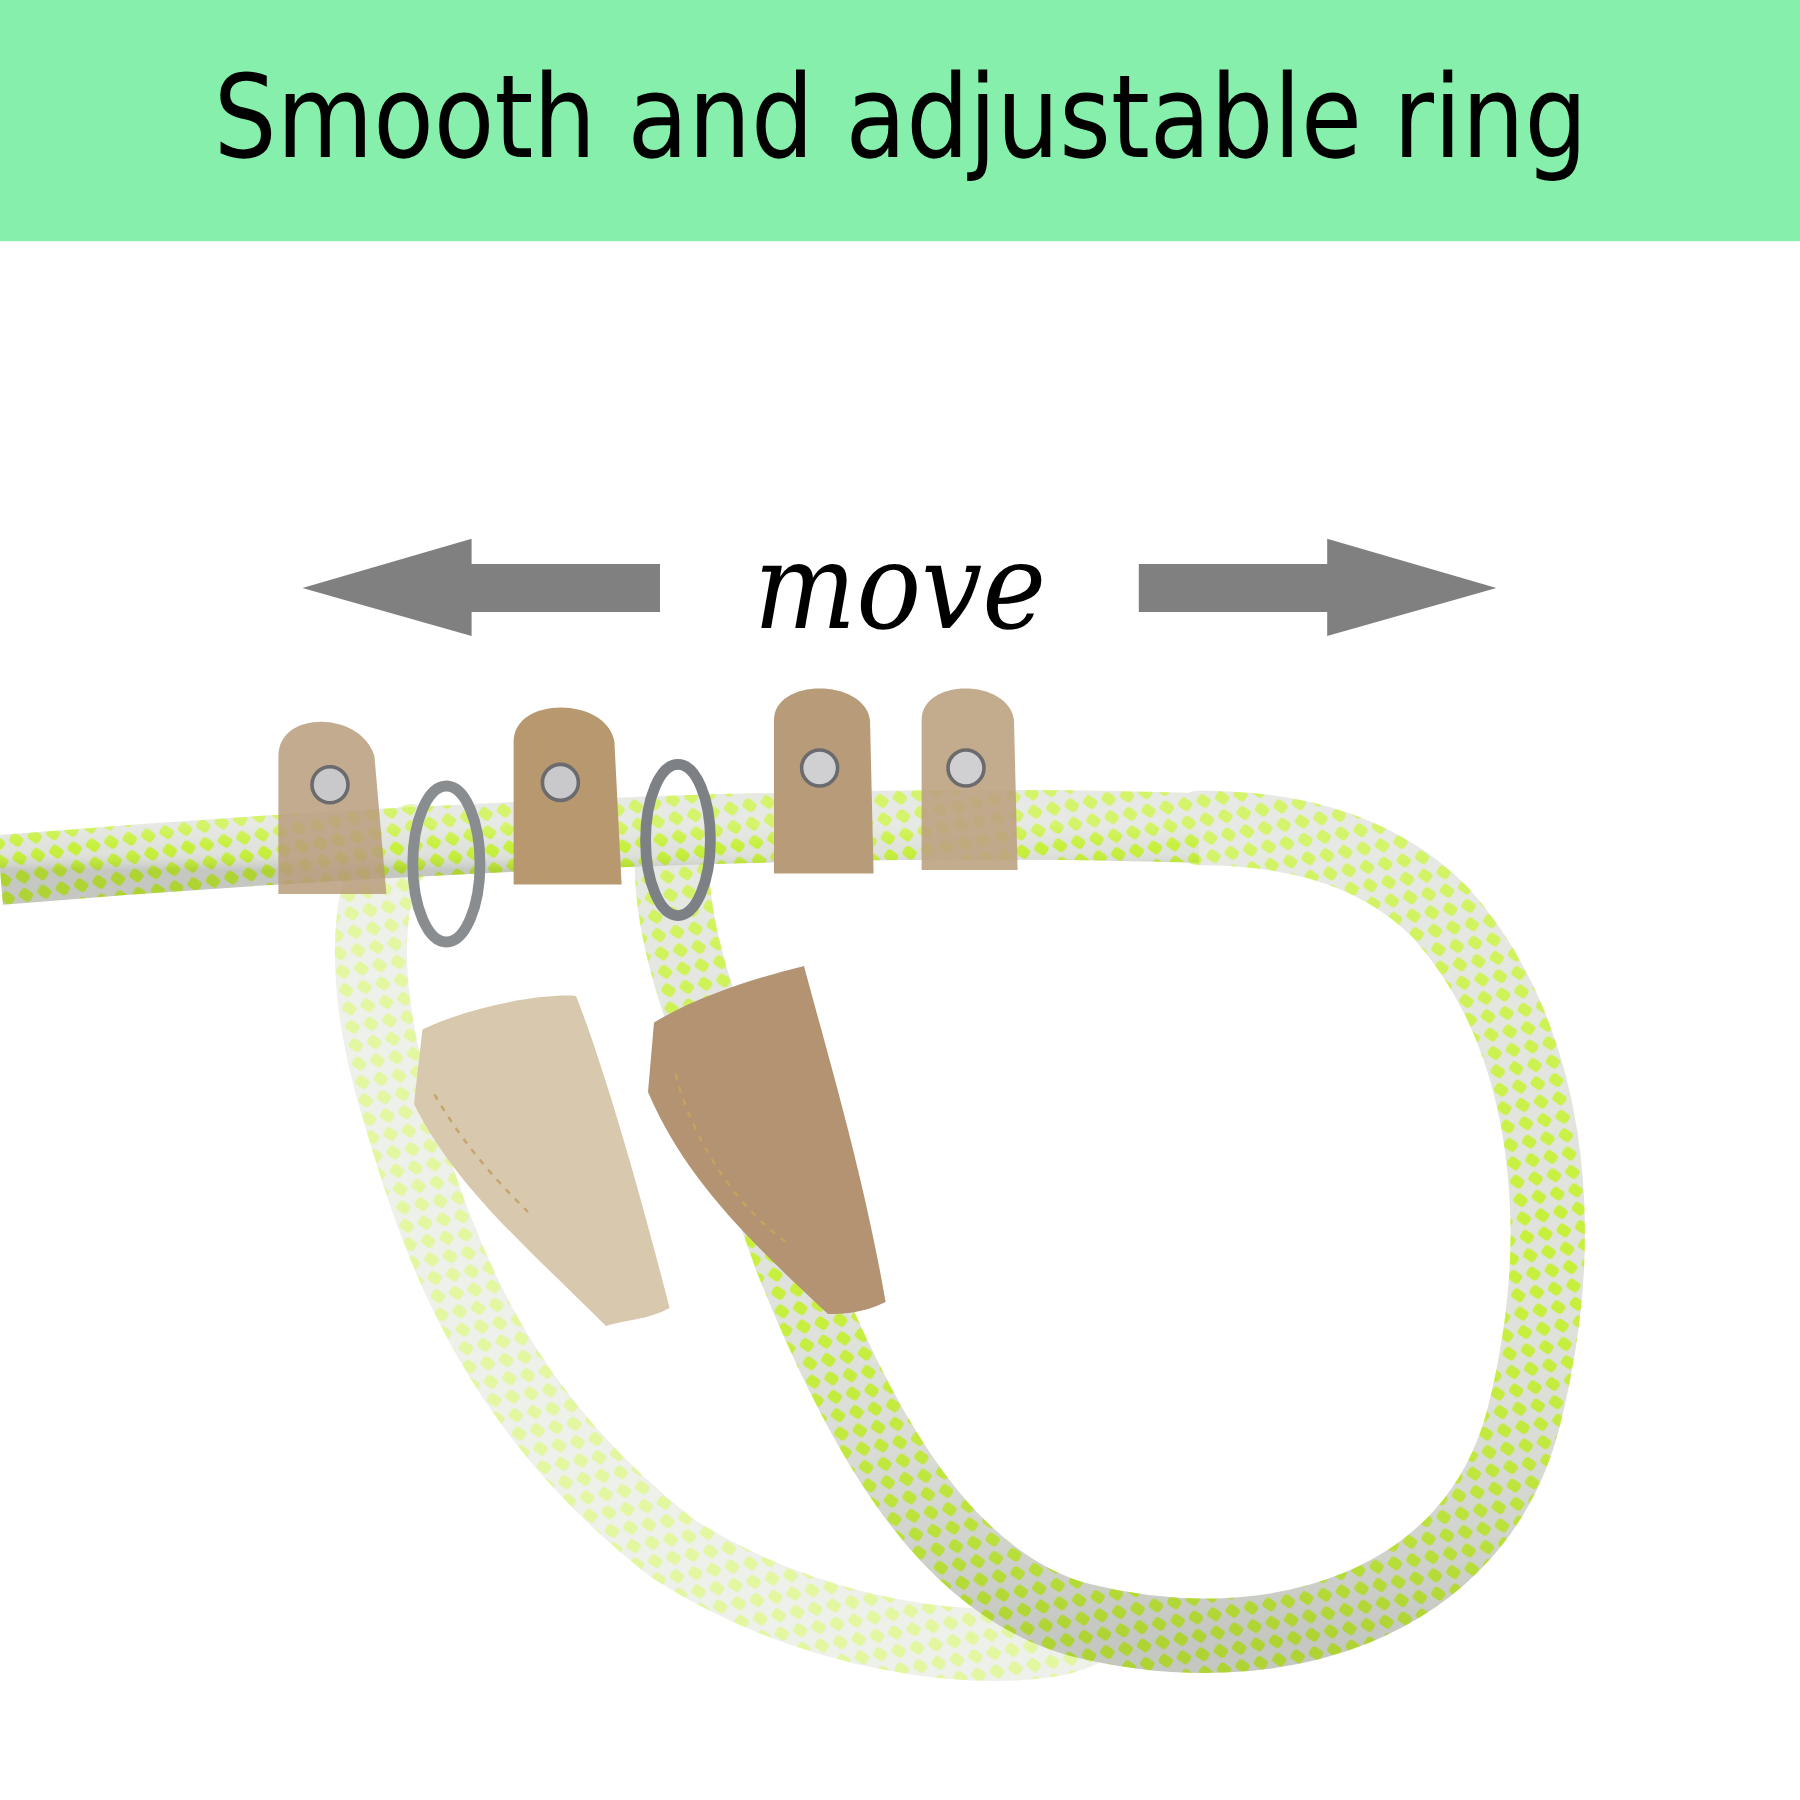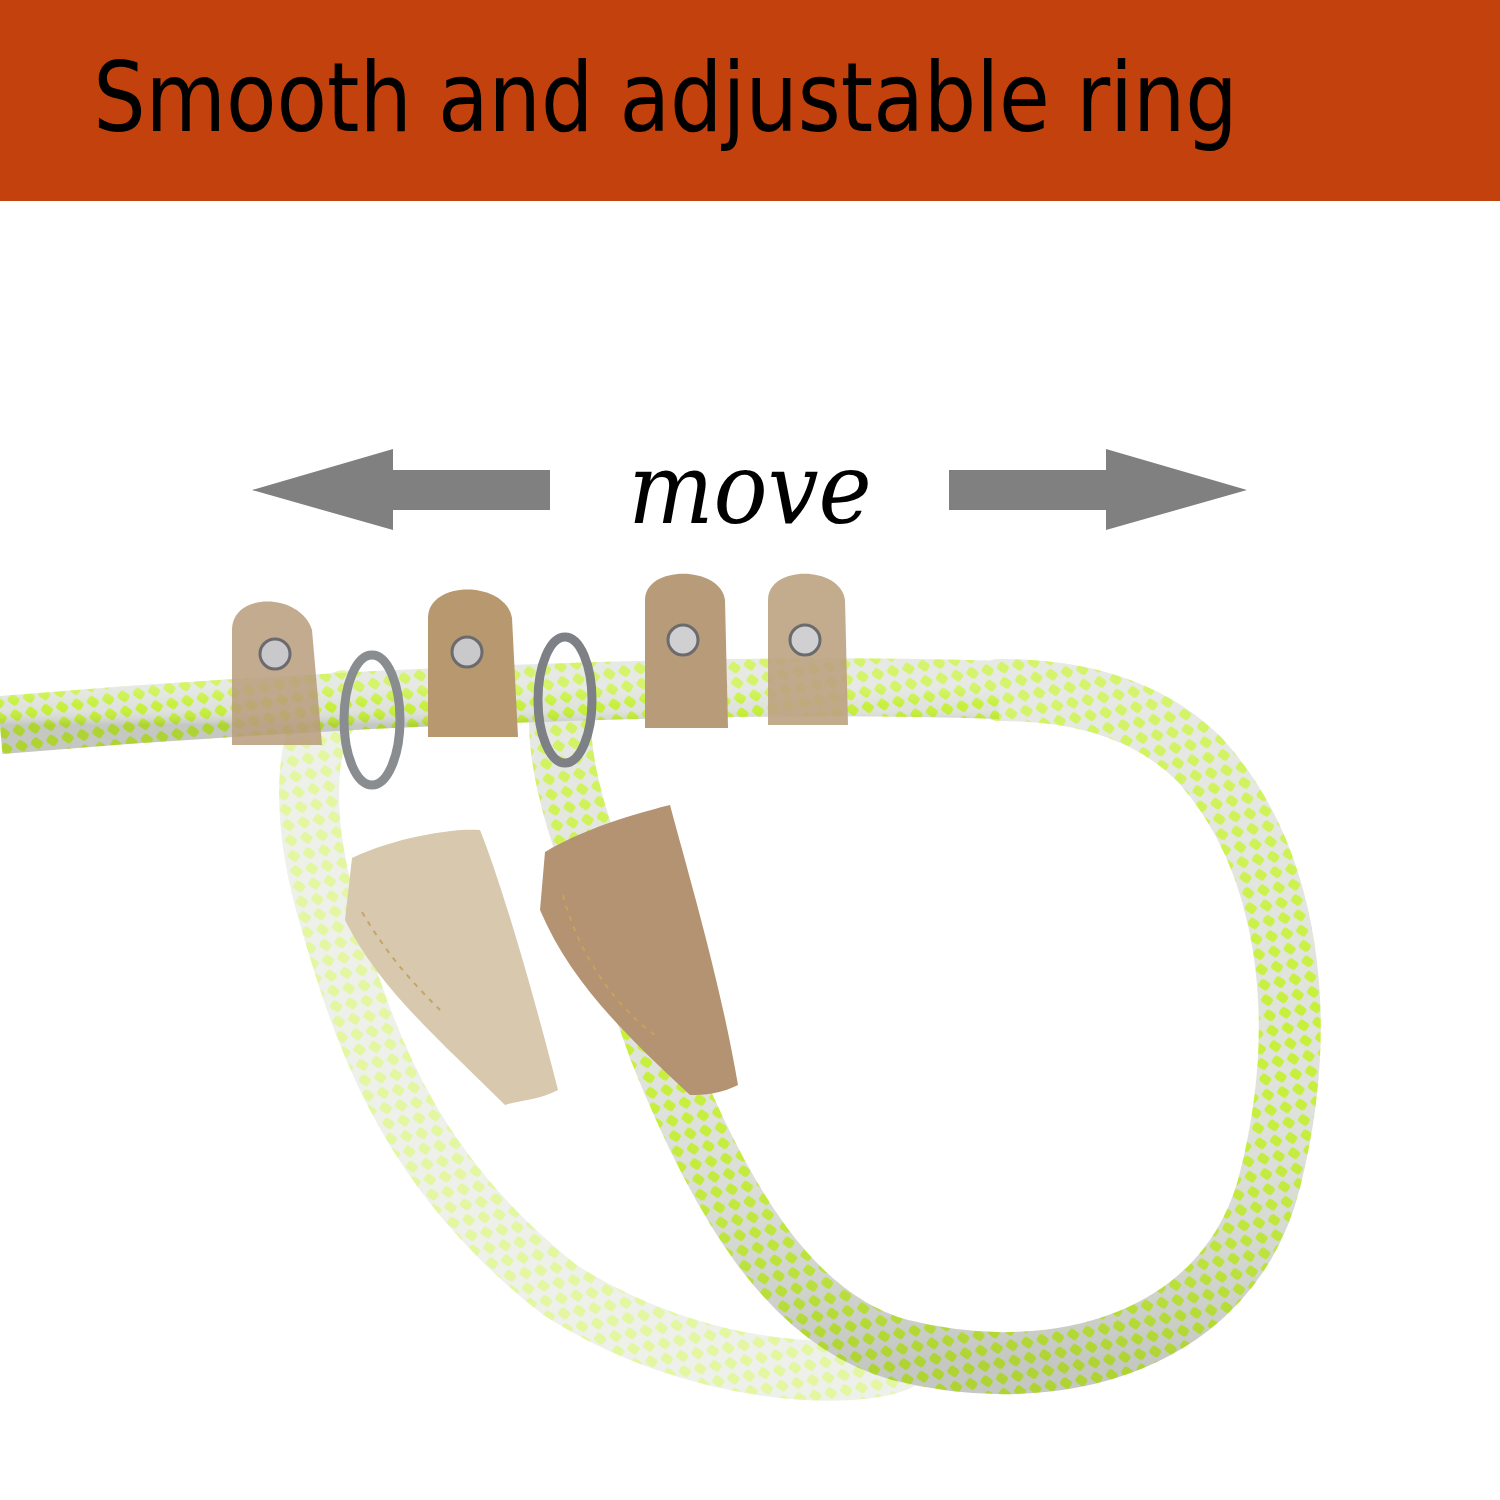--- a/index.html
+++ b/index.html
@@ -1,19 +1,19 @@
 <!DOCTYPE html>
 <html><head>
 <meta charset="utf-8">
 <style>
   html, body { margin: 0; padding: 0; }
   body { width: 1500px; height: 1500px; background: #ffffff; position: relative; overflow: hidden; }
   .banner {
     position: absolute; left: 0; top: 0; width: 1500px; height: 201px;
-    background: #c2410c; display: flex; align-items: center; justify-content: flex-start;
+    background: #86efac; display: flex; align-items: center; justify-content: center;
   }
   .banner-title {
     font-family: "DejaVu Sans", sans-serif; font-size: 96px; color: #000;
     letter-spacing: 0px; transform: scaleX(0.86); white-space: nowrap; margin-top: -6px;
   }
   .scene { position: absolute; left: 0; top: 0; width: 1500px; height: 1500px; }
   .move-label {
     position: absolute; left: 590px; top: 430px; width: 320px; text-align: center;
     font-family: "DejaVu Serif", serif; font-style: italic; font-size: 100px; color: #000;
     transform: scaleX(0.9);

